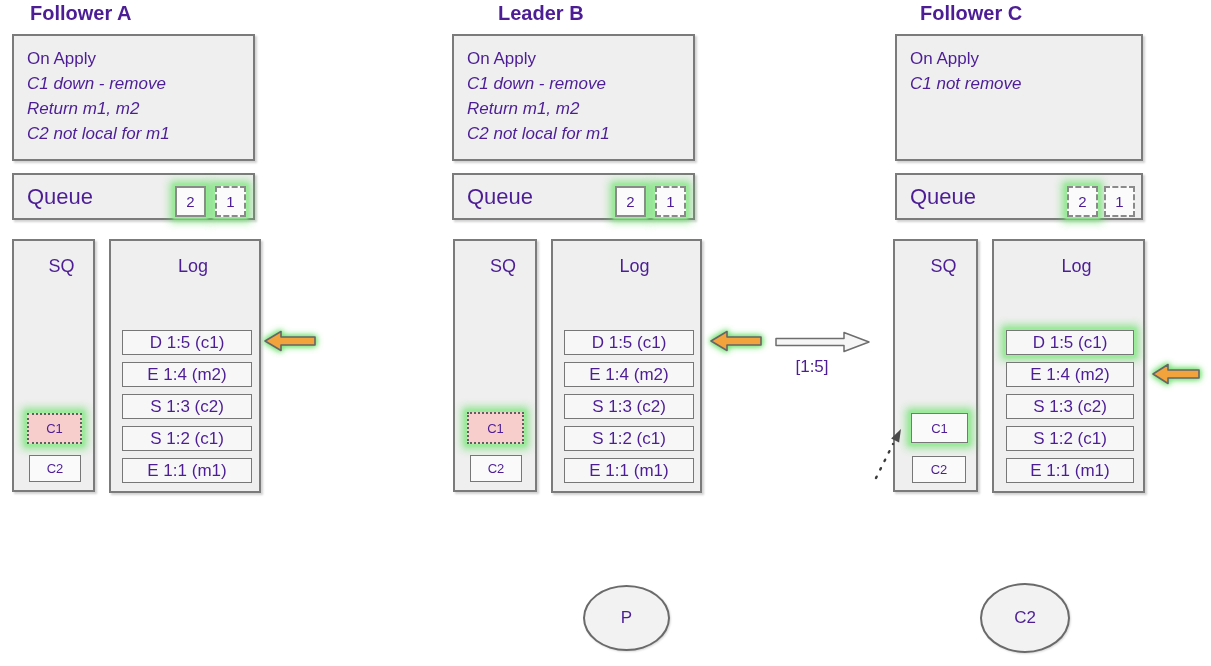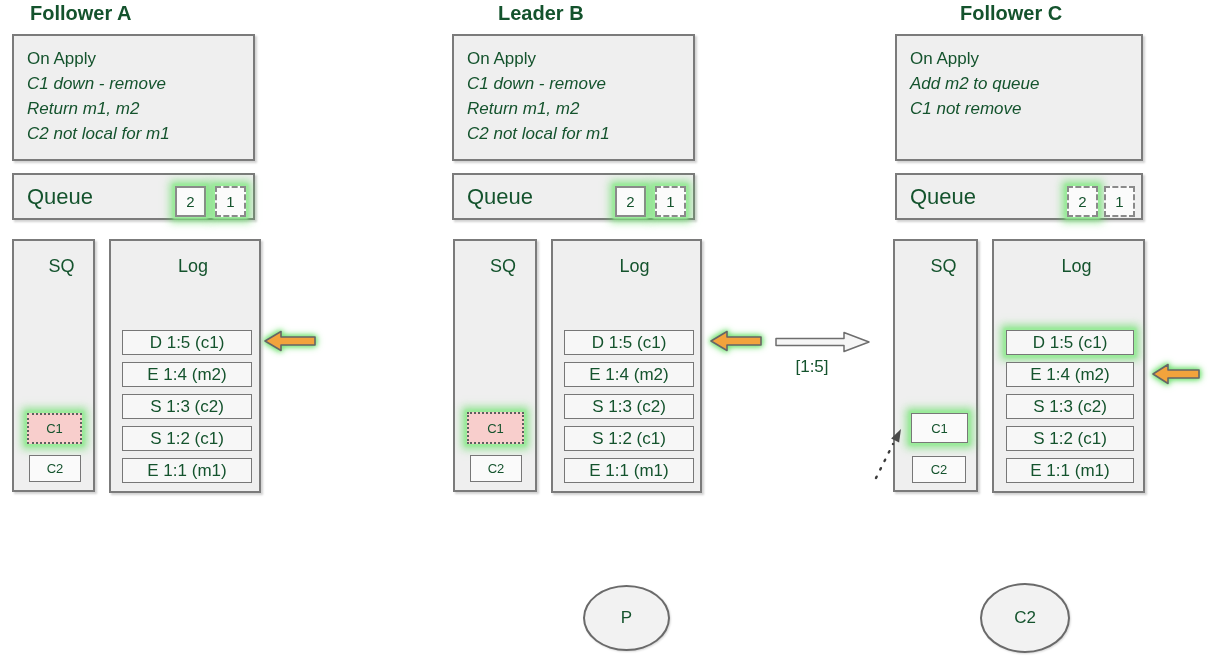--- a/index.html
+++ b/index.html
@@ -1,18 +1,18 @@
 <!DOCTYPE html>
 <html><head>
 <meta charset="utf-8">
 <style>
   html,body { margin:0; padding:0; background:#ffffff; }
   #canvas {
     position:relative; width:1211px; height:666px; background:#ffffff;
-    font-family:"Liberation Sans", sans-serif; color:#14532d; overflow:hidden;
+    font-family:"Liberation Sans", sans-serif; color:#4c1d95; overflow:hidden;
   }
   .col { position:absolute; top:0; width:340px; height:666px; }
   .title { position:absolute; top:2px; font-size:20px; font-weight:bold; white-space:nowrap; }
   .panel {
     position:absolute; box-sizing:border-box; background:#efefef;
     border:2px solid #7b7b7b; box-shadow:2px 2px 2px rgba(0,0,0,0.18);
   }
   .onapply-text { padding:10px 0 0 13px; font-size:17px; line-height:25px; }
   .it { font-style:italic; }
   .queue-label { position:absolute; left:13px; top:50%; transform:translateY(-50%); font-size:22px; }
@@ -122,26 +122,25 @@
     </div>
 
     <div class="arrow-wrap glow-svg" style="left:270px; top:329px;">
       <svg width="52" height="24" viewBox="0 0 52 24">
         <path d="M1 12 L17 2.5 L17 8 L51 8 L51 16 L17 16 L17 21.5 Z" fill="#f2a33c" stroke="#666" stroke-width="1.6" stroke-linejoin="round"></path>
       </svg>
     </div>
   </div>
 
   <div class="col" style="left:883px;">
-    <div class="title" style="left:37px;margin-left:40px;">Follower C</div>
+    <div class="title" style="left:37px;">Follower C</div>
 
     <div class="panel" style="left:12px; top:34px; width:248px; height:127px;">
       <div class="onapply-text">
         <div>On Apply</div>
-        <div class="it">Add m2 to queue</div>
         <div class="it">C1 not remove</div>
       </div>
     </div>
 
     <div class="panel" style="left:12px; top:173px; width:248px; height:47px;">
       <div class="queue-label">Queue</div>
       <div class="chip dashed glow" style="left:170px;">2</div>
       <div class="chip dashed" style="left:207px;">1</div>
     </div>
 

